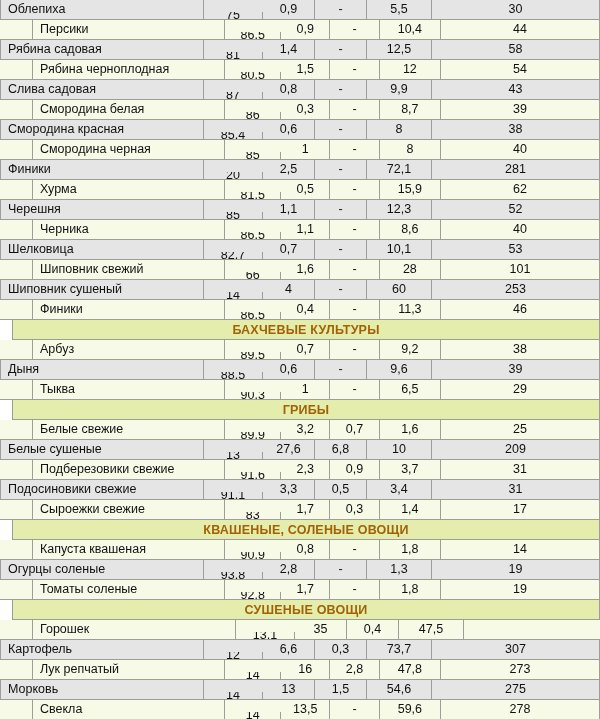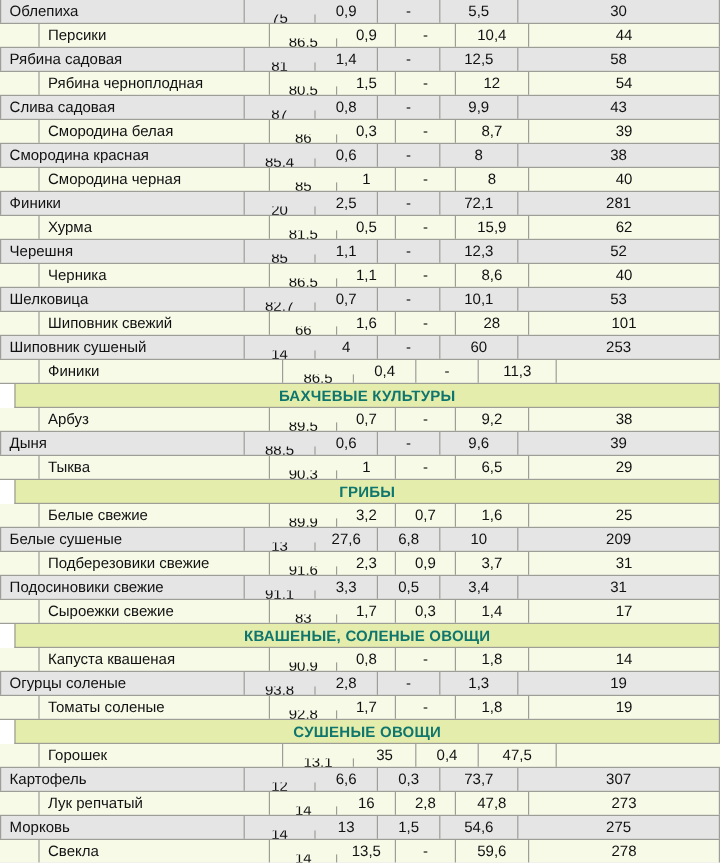--- a/index.html
+++ b/index.html
@@ -47,21 +47,21 @@
     align-items: center;
     justify-content: center;
     height: 20px;
     box-sizing: border-box;
     border-bottom: 1px solid var(--border, #9e9e98);
     border-left: 1px solid var(--border, #9e9e98);
     border-right: 1px solid var(--border, #9e9e98);
     background: var(--header-bg, #e4edab);
     font-size: 12.5px;
     font-weight: bold;
-    color: #0f766e;
+    color: #a16207;
     letter-spacing: 0.2px;
     margin-left: 12px;
   }
 </style>
 </head>
 <body>
 
 <div class="page">
   <div class="tbl" id="table-root">
       <div class="row">
@@ -183,20 +183,21 @@
         <div class="cell c3">-</div>
         <div class="cell c4">60</div>
         <div class="cell c5">253</div>
       </div>
       <div class="row tinted">
         <div class="cell c0 name">Финики</div>
         <div class="cell c1">86,5</div>
         <div class="cell c2">0,4</div>
         <div class="cell c3">-</div>
         <div class="cell c4">11,3</div>
+        <div class="cell c5">46</div>
       </div>
       <div class="section-header">БАХЧЕВЫЕ КУЛЬТУРЫ</div>
       <div class="row tinted">
         <div class="cell c0 name">Арбуз</div>
         <div class="cell c1">89,5</div>
         <div class="cell c2">0,7</div>
         <div class="cell c3">-</div>
         <div class="cell c4">9,2</div>
         <div class="cell c5">38</div>
       </div>

